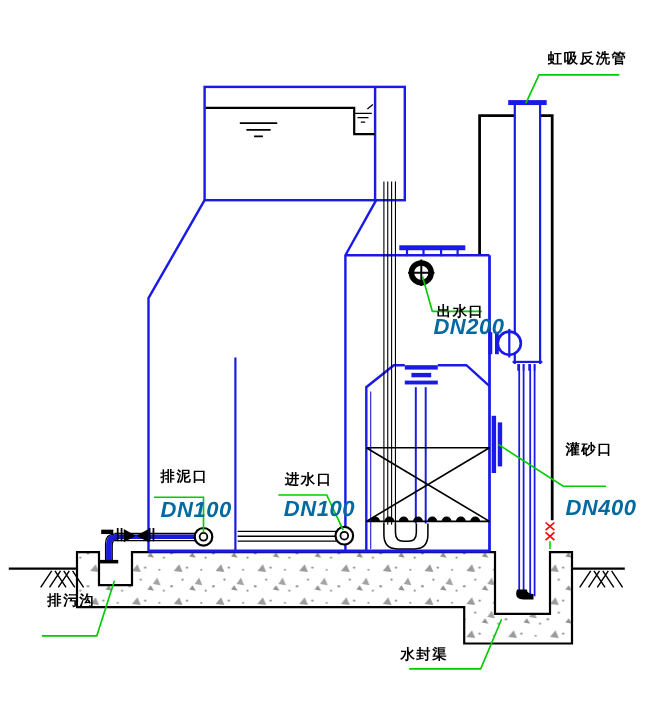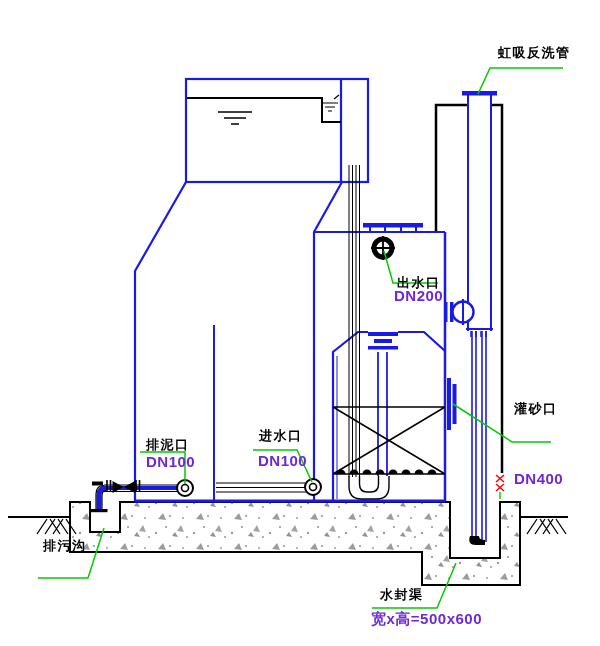--- a/index.html
+++ b/index.html
@@ -1,22 +1,22 @@
 <!DOCTYPE html>
 <html><head>
 <meta charset="utf-8">
 <style>
   html,body{margin:0;padding:0;background:#fff;}
   .canvas{position:relative;width:600px;height:646px;background:#ffffff;overflow:hidden;
           font-family:"Liberation Sans",sans-serif;}
   .canvas svg{position:absolute;left:0;top:0;}
   .lbl{position:absolute;color:#000;font-weight:bold;font-size:13px;letter-spacing:1.5px;
        white-space:nowrap;line-height:1;font-family:"Liberation Sans",sans-serif;}
-  .dn{position:absolute;color:#6d28d9;font-weight:bold;font-size:15px;letter-spacing:.5px;
-      white-space:nowrap;line-height:1;font-family:"Liberation Sans",sans-serif;}
+  .dn{position:absolute;color:#0369a1;font-weight:bold;font-size:20px;letter-spacing:.5px;
+      white-space:nowrap;line-height:1;font-family:"Liberation Sans",sans-serif;font-style:italic;}
 </style>
 </head>
 <body>
 
 <div class="canvas">
 
 <svg width="600" height="646" viewBox="0 0 600 646">
   <defs>
     <pattern id="concrete" width="38" height="30" patternUnits="userSpaceOnUse">
       <polygon points="6,9 11,3 14,10" fill="#9b9b9b"></polygon>
@@ -165,27 +165,26 @@
     <polyline points="104,528 88,578 38,578"></polyline>
     <polyline points="456,563 437,608 372,608"></polyline>
   </g>
 </svg>
 
 <div class="lbl" style="left:498px;top:46px">虹吸反洗管</div>
 
 <div class="lbl" style="left:397px;top:276px">出水口</div>
 <div class="dn" style="left:394px;top:288px">DN200</div>
 
-<div class="lbl" style="left:146px;top:438px">排泥口</div>
+<div class="lbl" style="left:146px;top:426px">排泥口</div>
 <div class="dn" style="left:146px;top:454px">DN100</div>
 
 <div class="lbl" style="left:259px;top:429px">进水口</div>
 <div class="dn" style="left:258px;top:453px">DN100</div>
 
 <div class="lbl" style="left:514px;top:402px">灌砂口</div>
-<div class="dn" style="left:514px;top:471px">DN400</div>
+<div class="dn" style="left:514px;top:452px">DN400</div>
 
 <div class="lbl" style="left:43px;top:539px">排污沟</div>
 
-<div class="lbl" style="left:380px;top:588px">水封渠</div>
-<div class="dn" style="left:371px;top:611px">宽x高=500x600</div>
+<div class="lbl" style="left:364px;top:588px">水封渠</div>
 
 </div>
 
 </body></html>

